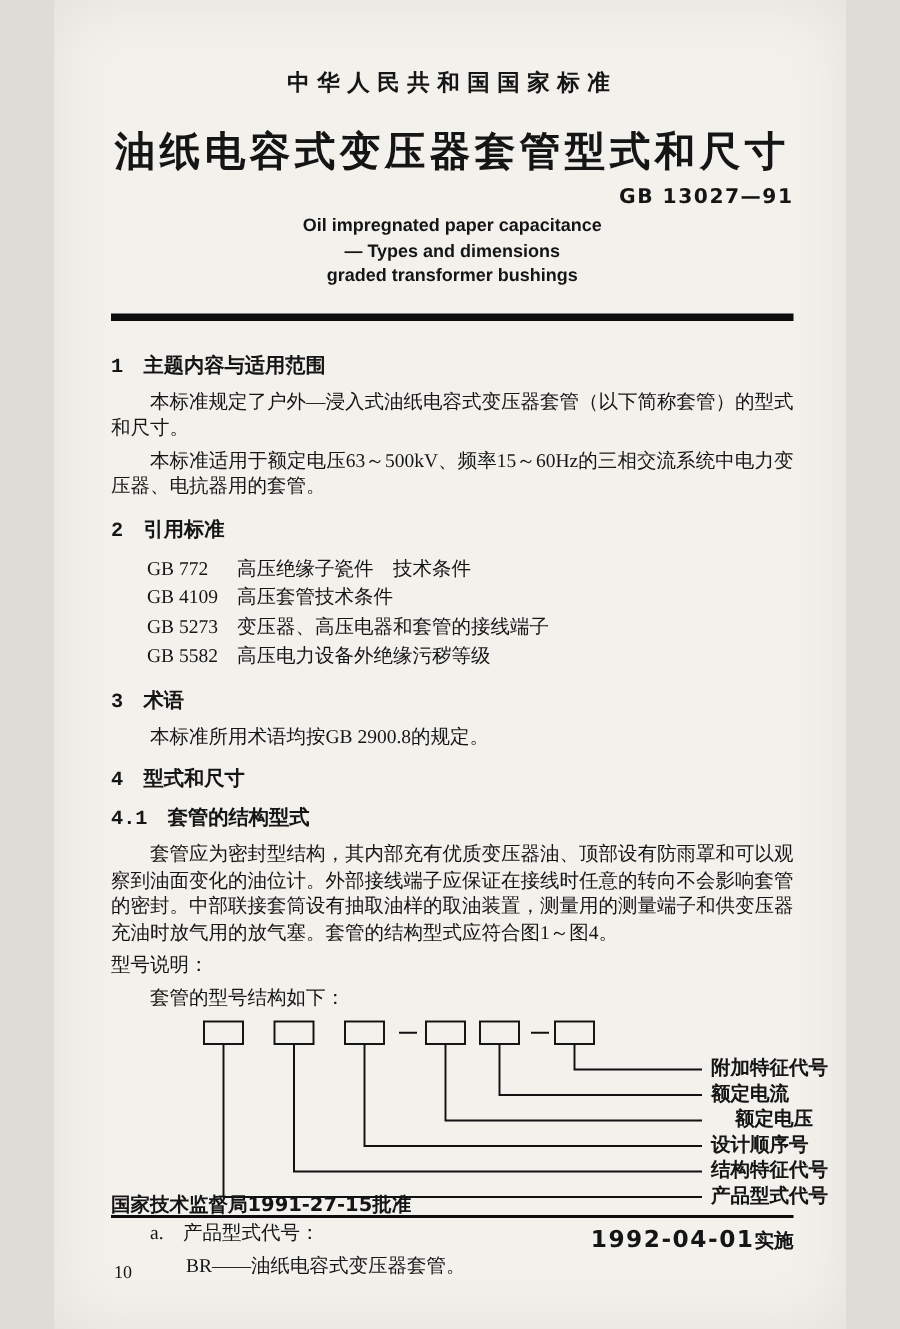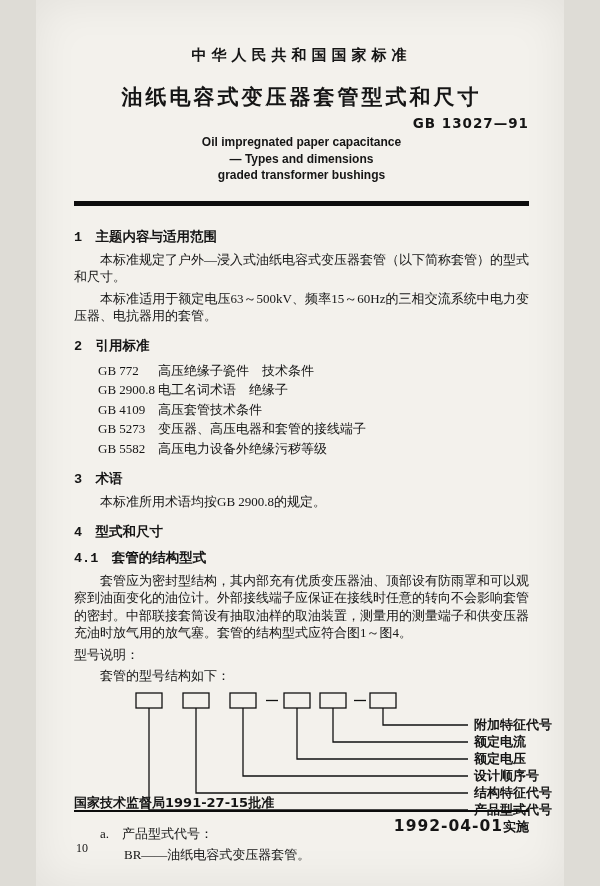--- a/index.html
+++ b/index.html
@@ -17,21 +17,21 @@
   .inner { padding: 46px 35px 0 38px; }
 
   .std-header {
     text-align: center;
     font-family: "DejaVu Sans", sans-serif;
     font-weight: bold; font-size: 15px; letter-spacing: 5px;
   }
   .title-cn {
     margin: 18px 0 0; text-align: center;
     font-family: "DejaVu Sans", sans-serif;
-    font-size: 21px; font-weight: bold; letter-spacing: 3px;
+    font-size: 27px; font-weight: bold; letter-spacing: 3px;
   }
   .std-no {
     margin: 4px 0 0; text-align: right;
     font-family: "DejaVu Sans", sans-serif;
     font-size: 13.5px; font-weight: bold; letter-spacing: 1px;
   }
   .title-en {
     margin: 3px 0 0; text-align: center;
     font-family: "Liberation Sans", sans-serif;
     font-weight: bold; font-size: 12px; line-height: 16.5px;
@@ -53,21 +53,21 @@
   .ref  { line-height: 19.5px; }
   .ref-code { display: inline-block; width: 60px; }
 
   .diagram { position: relative; margin-top: 4px; height: 132px; }
   .diagram svg { position: absolute; left: 0; top: 0; }
   .diag-label {
     position: absolute; left: 400px;
     font-family: "DejaVu Sans", sans-serif;
     font-size: 13px; font-weight: bold; line-height: 14px; white-space: nowrap;
   }
-  .lbl-0 { top: 29px; } .lbl-1 { top: 46px; } .lbl-2 { top: 63px; }
+  .lbl-0 { top: 29px; } .lbl-1 { top: 46px; } .lbl-2 { top: 63px; margin-left: 16px; }
   .lbl-3 { top: 80px; } .lbl-4 { top: 97px; text-align: center; } .lbl-5 { top: 114px; }
 
   .note-detail { margin-left: 50px; }
 
   .footer-rule { position: absolute; left: 38px; right: 35px; top: 810px; height: 2px; background: #0d0d0d; }
   .approval {
     position: absolute; left: 38px; top: 794px;
     font-family: "DejaVu Sans", sans-serif; font-size: 13px; font-weight: bold;
   }
   .impl {
@@ -99,23 +99,20 @@
     <div class="rule"></div>
 
     <h2 class="mt-lg">1　主题内容与适用范围</h2>
     <p class="indent">本标准规定了户外—浸入式油纸电容式变压器套管（以下简称套管）的型式和尺寸。</p>
     <p class="indent">本标准适用于额定电压63～500kV、频率15～60Hz的三相交流系统中电力变压器、电抗器用的套管。</p>
 
     <h2 class="mt-md">2　引用标准</h2>
     <div class="refs" style="margin-left:24px">
       <div class="ref">
         <span class="ref-code">GB 772</span><span>高压绝缘子瓷件　技术条件</span>
-      </div>
-      <div class="ref">
-        <span class="ref-code">GB 2900.8</span><span>电工名词术语　绝缘子</span>
       </div>
       <div class="ref">
         <span class="ref-code">GB 4109</span><span>高压套管技术条件</span>
       </div>
       <div class="ref">
         <span class="ref-code">GB 5273</span><span>变压器、高压电器和套管的接线端子</span>
       </div>
       <div class="ref">
         <span class="ref-code">GB 5582</span><span>高压电力设备外绝缘污秽等级</span>
       </div>

